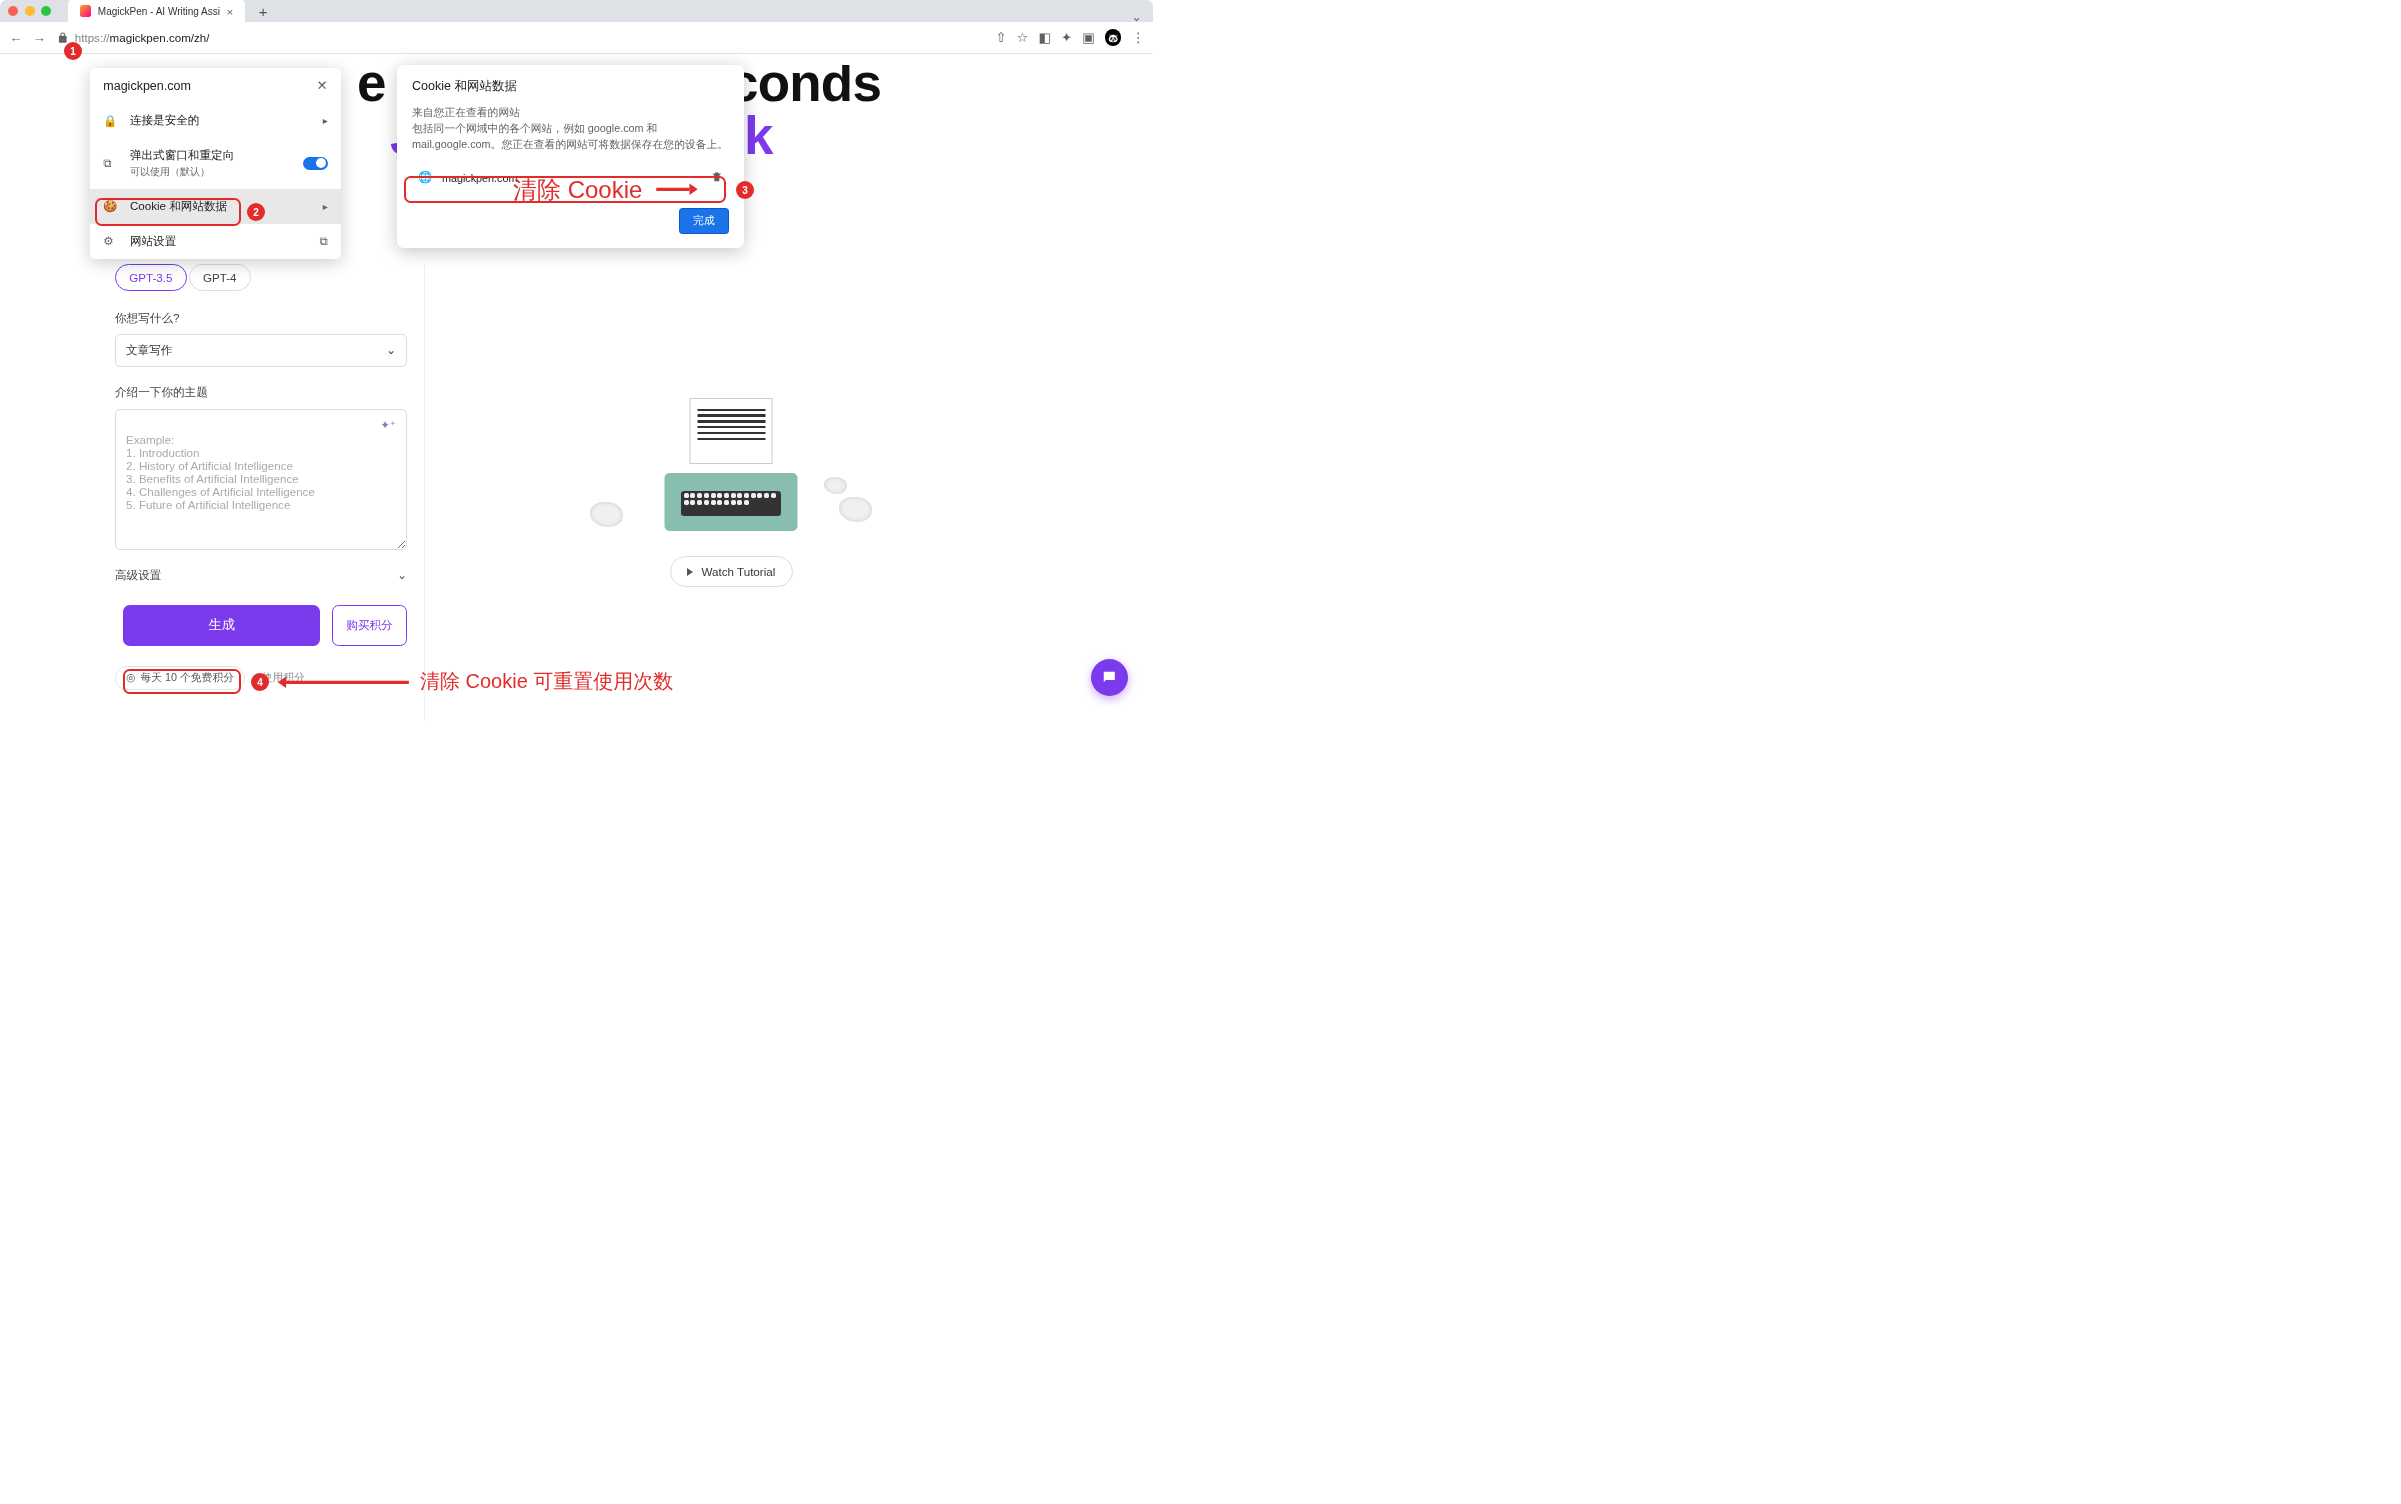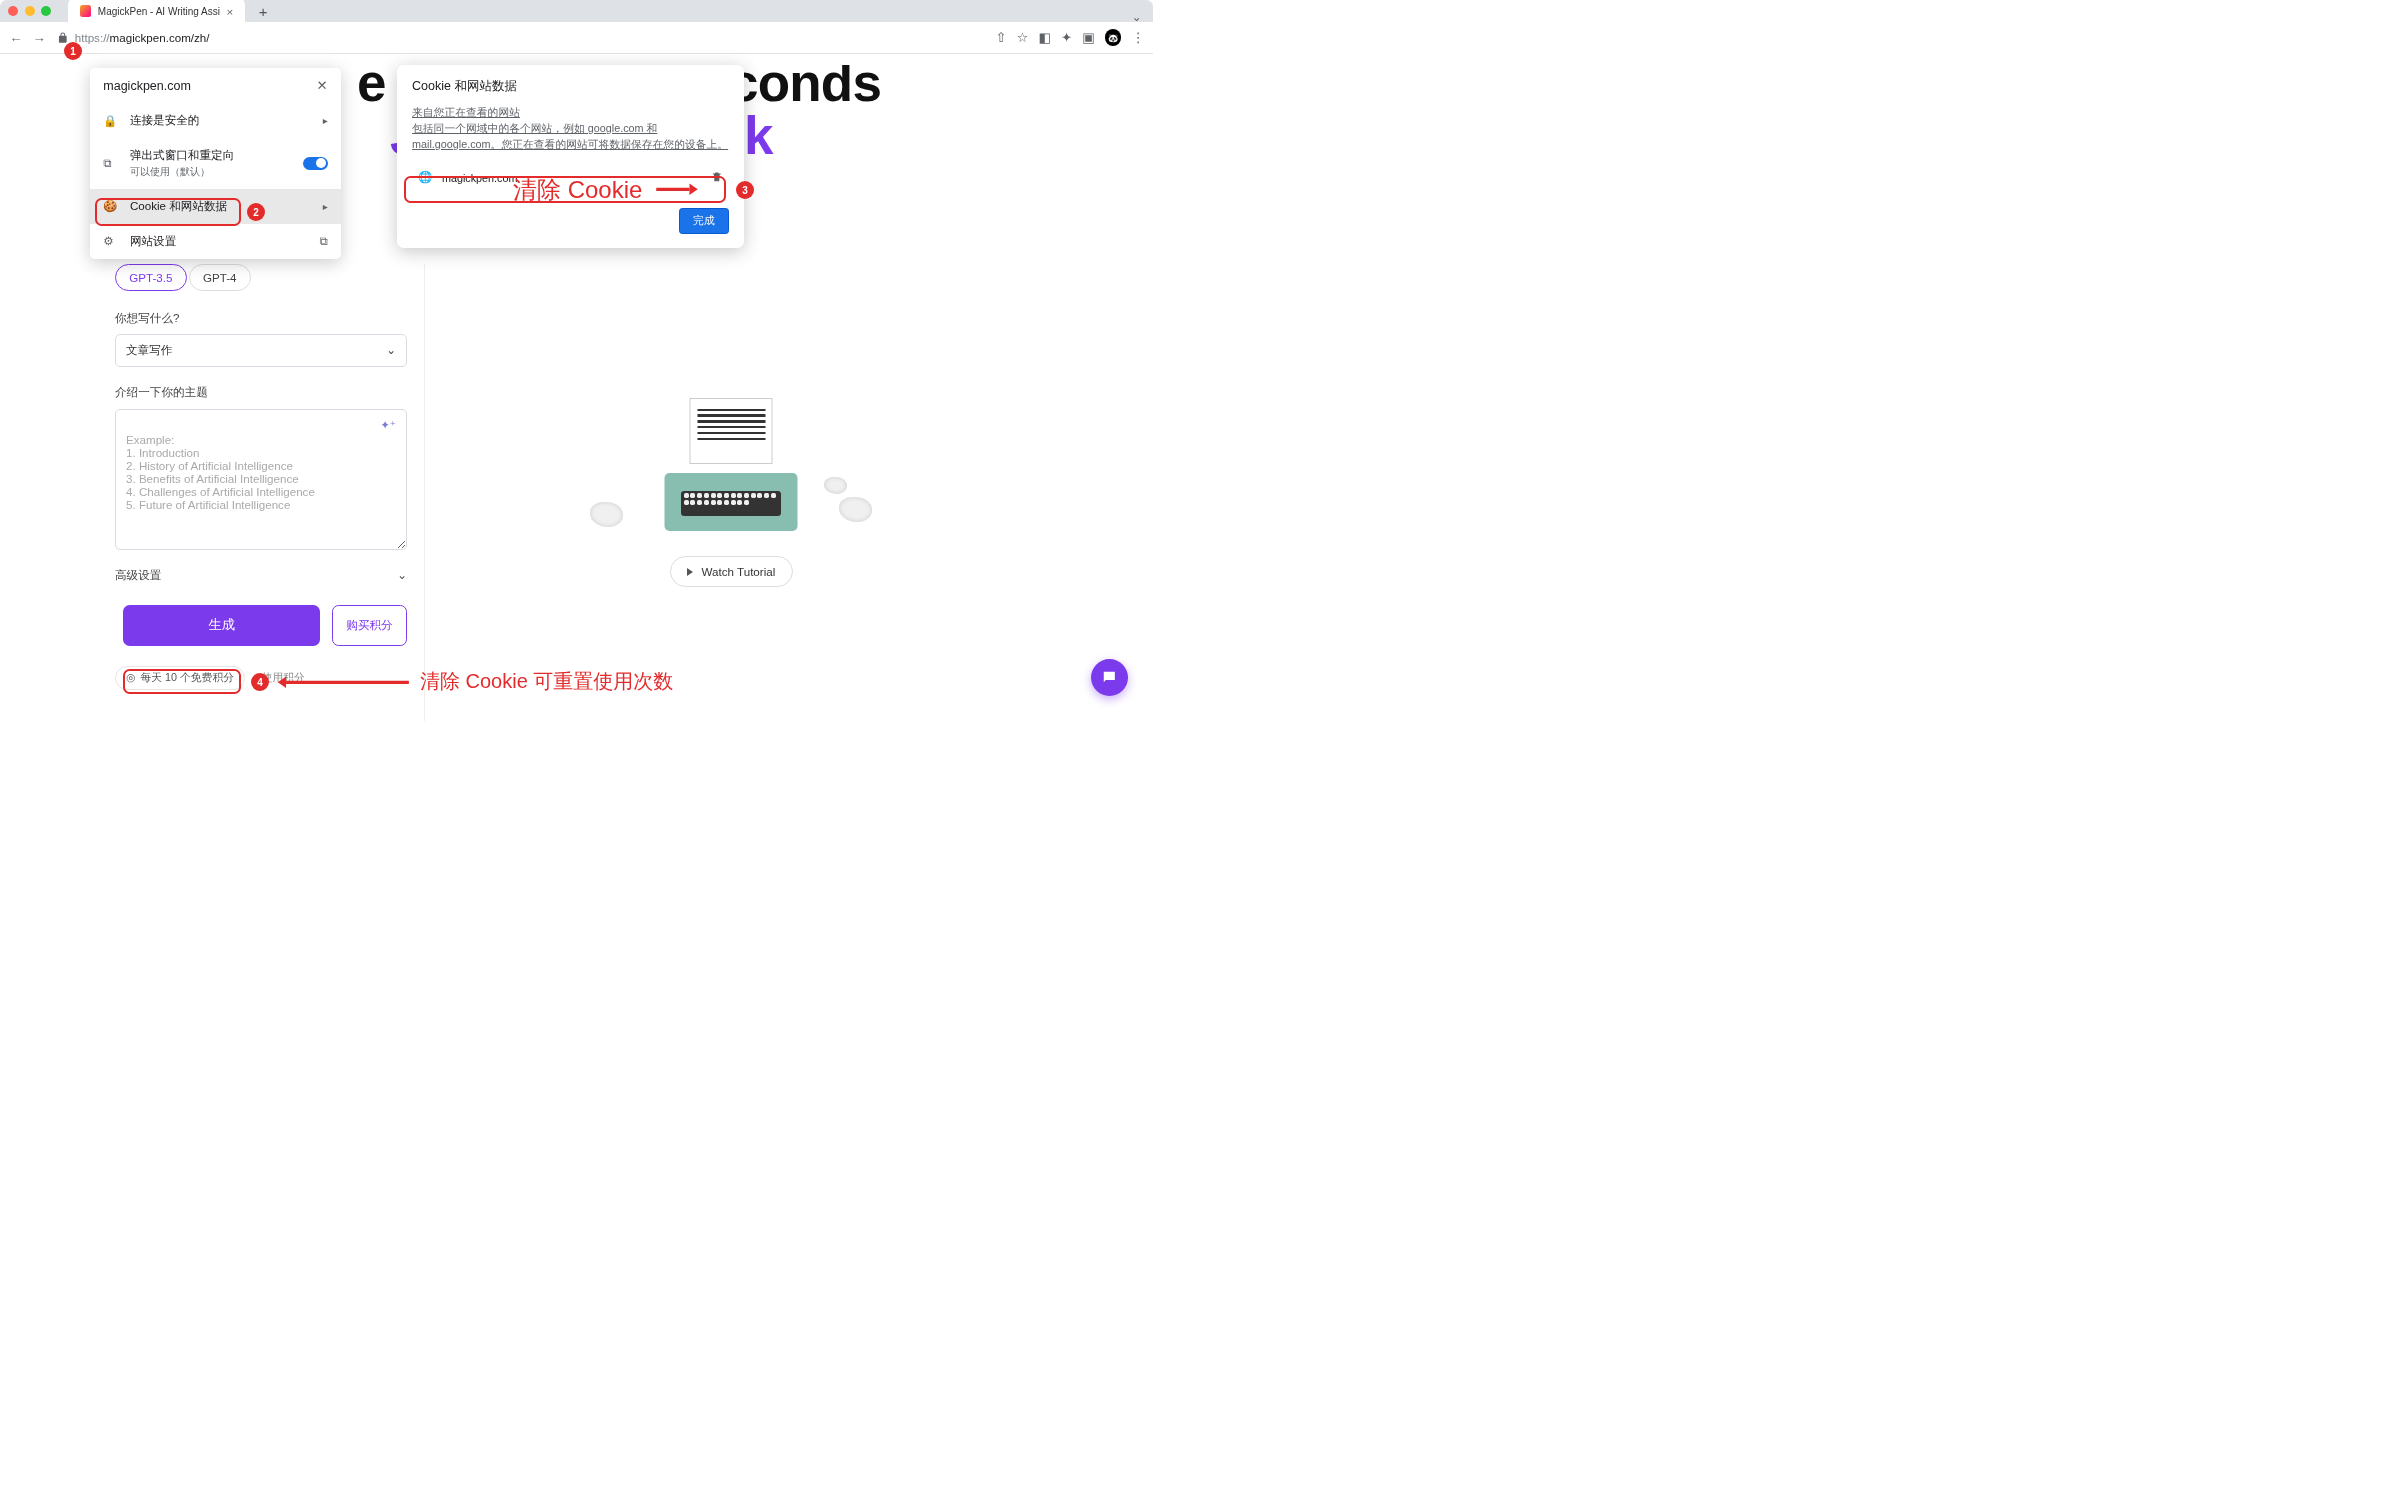--- a/index.html
+++ b/index.html
@@ -44,21 +44,21 @@
     .si-row .rarrow { color:#5f6368; font-size:10px;}
     .si-sub { font-size:10px; color:#5f6368; margin-top:1.7px;}
     .si-toggle { width:25px; height:13.3px; background:#1a73e8; border-radius:8.3px; position:relative;}
     .si-toggle::after{content:"";position:absolute;right:1.7px;top:1.7px;width:10px;height:10px;background:#fff;border-radius:50%;}
     .si-row.sel { background:#e8e8e8;}
     .si-row .ext { color:#5f6368; font-size:11.6px;}
 
     
     .cookiepop { position:absolute; left:397px; top:65px; width:347px; background:#fff; box-shadow:0 3.3px 18px rgba(0,0,0,.22); border-radius:6.6px; z-index:300; padding:13.3px 15px; }
     .cp-title { font-size:12.5px; color:#202124; margin-bottom:8.3px;}
-    .cp-sub { font-size:10.8px; color:#5f6368; line-height:1.5;text-decoration:underline;}
+    .cp-sub { font-size:10.8px; color:#5f6368; line-height:1.5;}
     .cp-siterow { margin-top:13.3px; padding:5px 6.6px; display:flex; align-items:center; gap:8.3px; border-radius:13.3px;}
     .cp-siterow .globe { width:15px; height:15px; color:#5f6368; font-size:11.6px;}
     .cp-siterow .sname { font-size:10.8px; color:#202124;}
     .cp-siterow .trash { margin-left:auto; color:#5f6368; cursor:pointer; font-size:11.6px;}
     .cp-done { margin-top:18px; text-align:right;}
     .cp-done button { background:#1a73e8; color:#fff; border:1.7px solid #0b57d0; border-radius:3.3px; padding:5px 13.3px; font-size:10.8px; cursor:pointer;}
 
     
     .page { position:absolute; top:65px; left:0; right:0; bottom:0; background:#fff; }
     .hero { position:absolute; top:0; left:0; right:0; height:100px; display:flex; align-items:flex-start; justify-content:center; overflow:hidden;}

